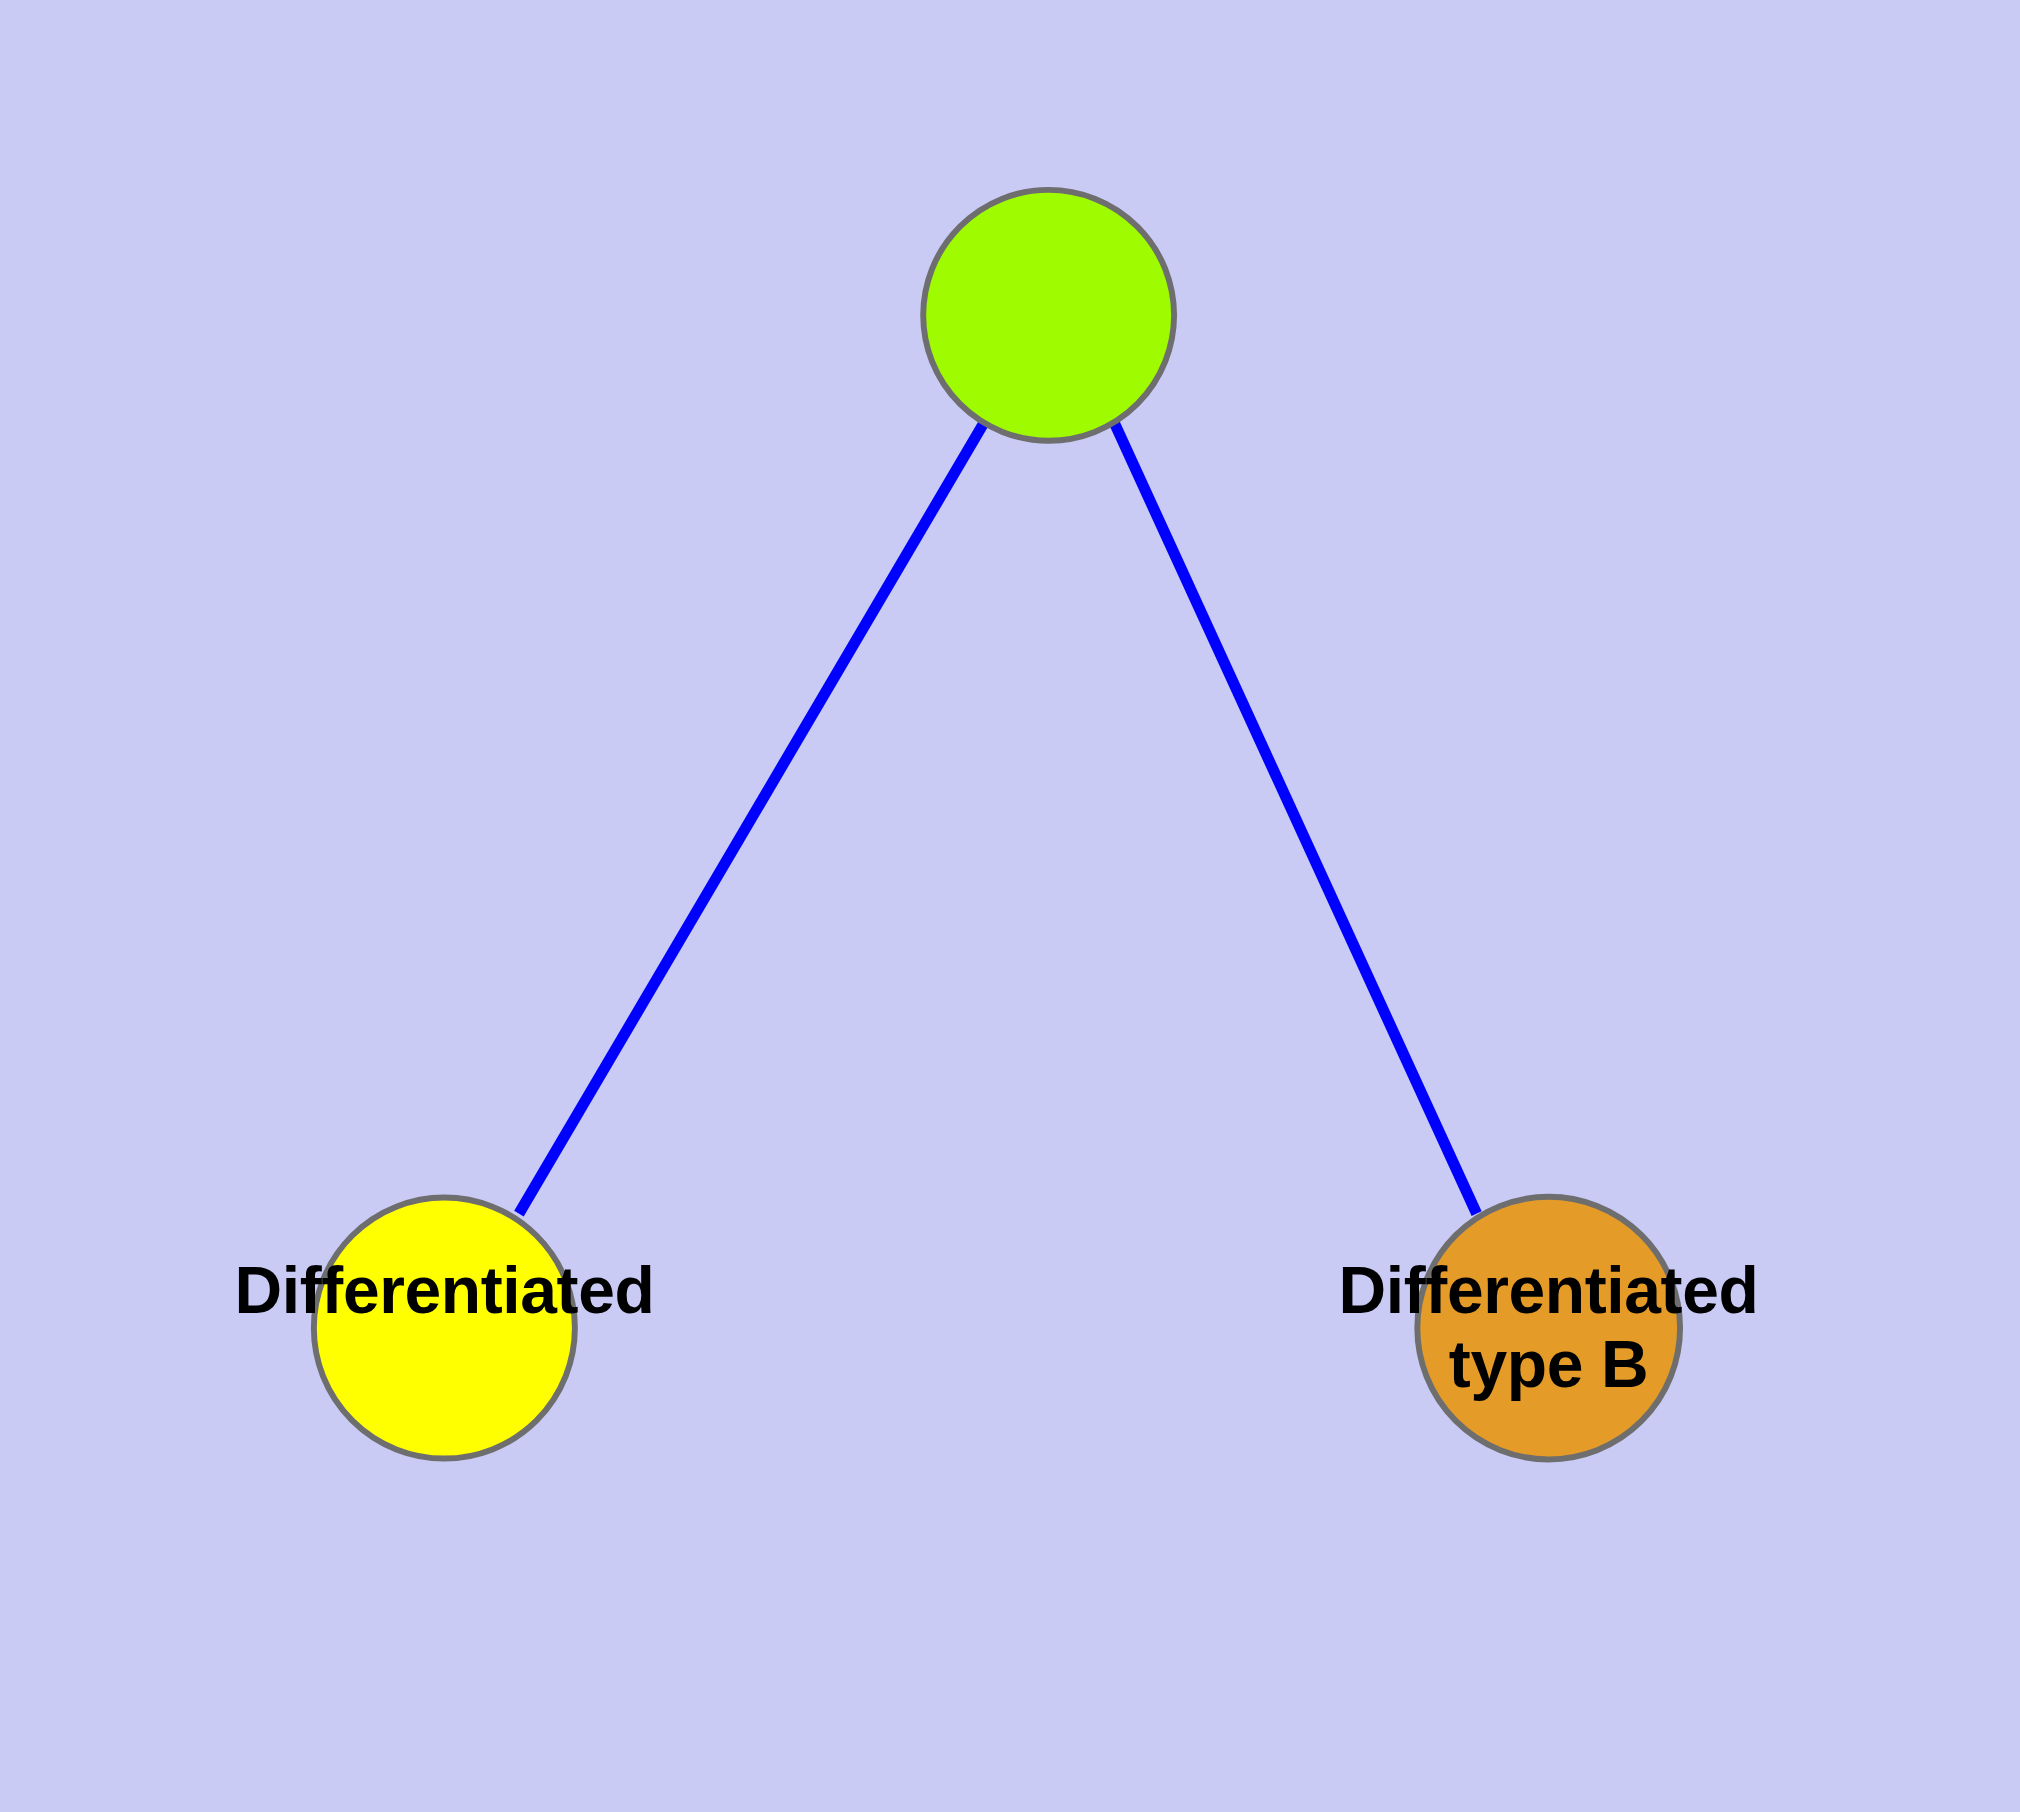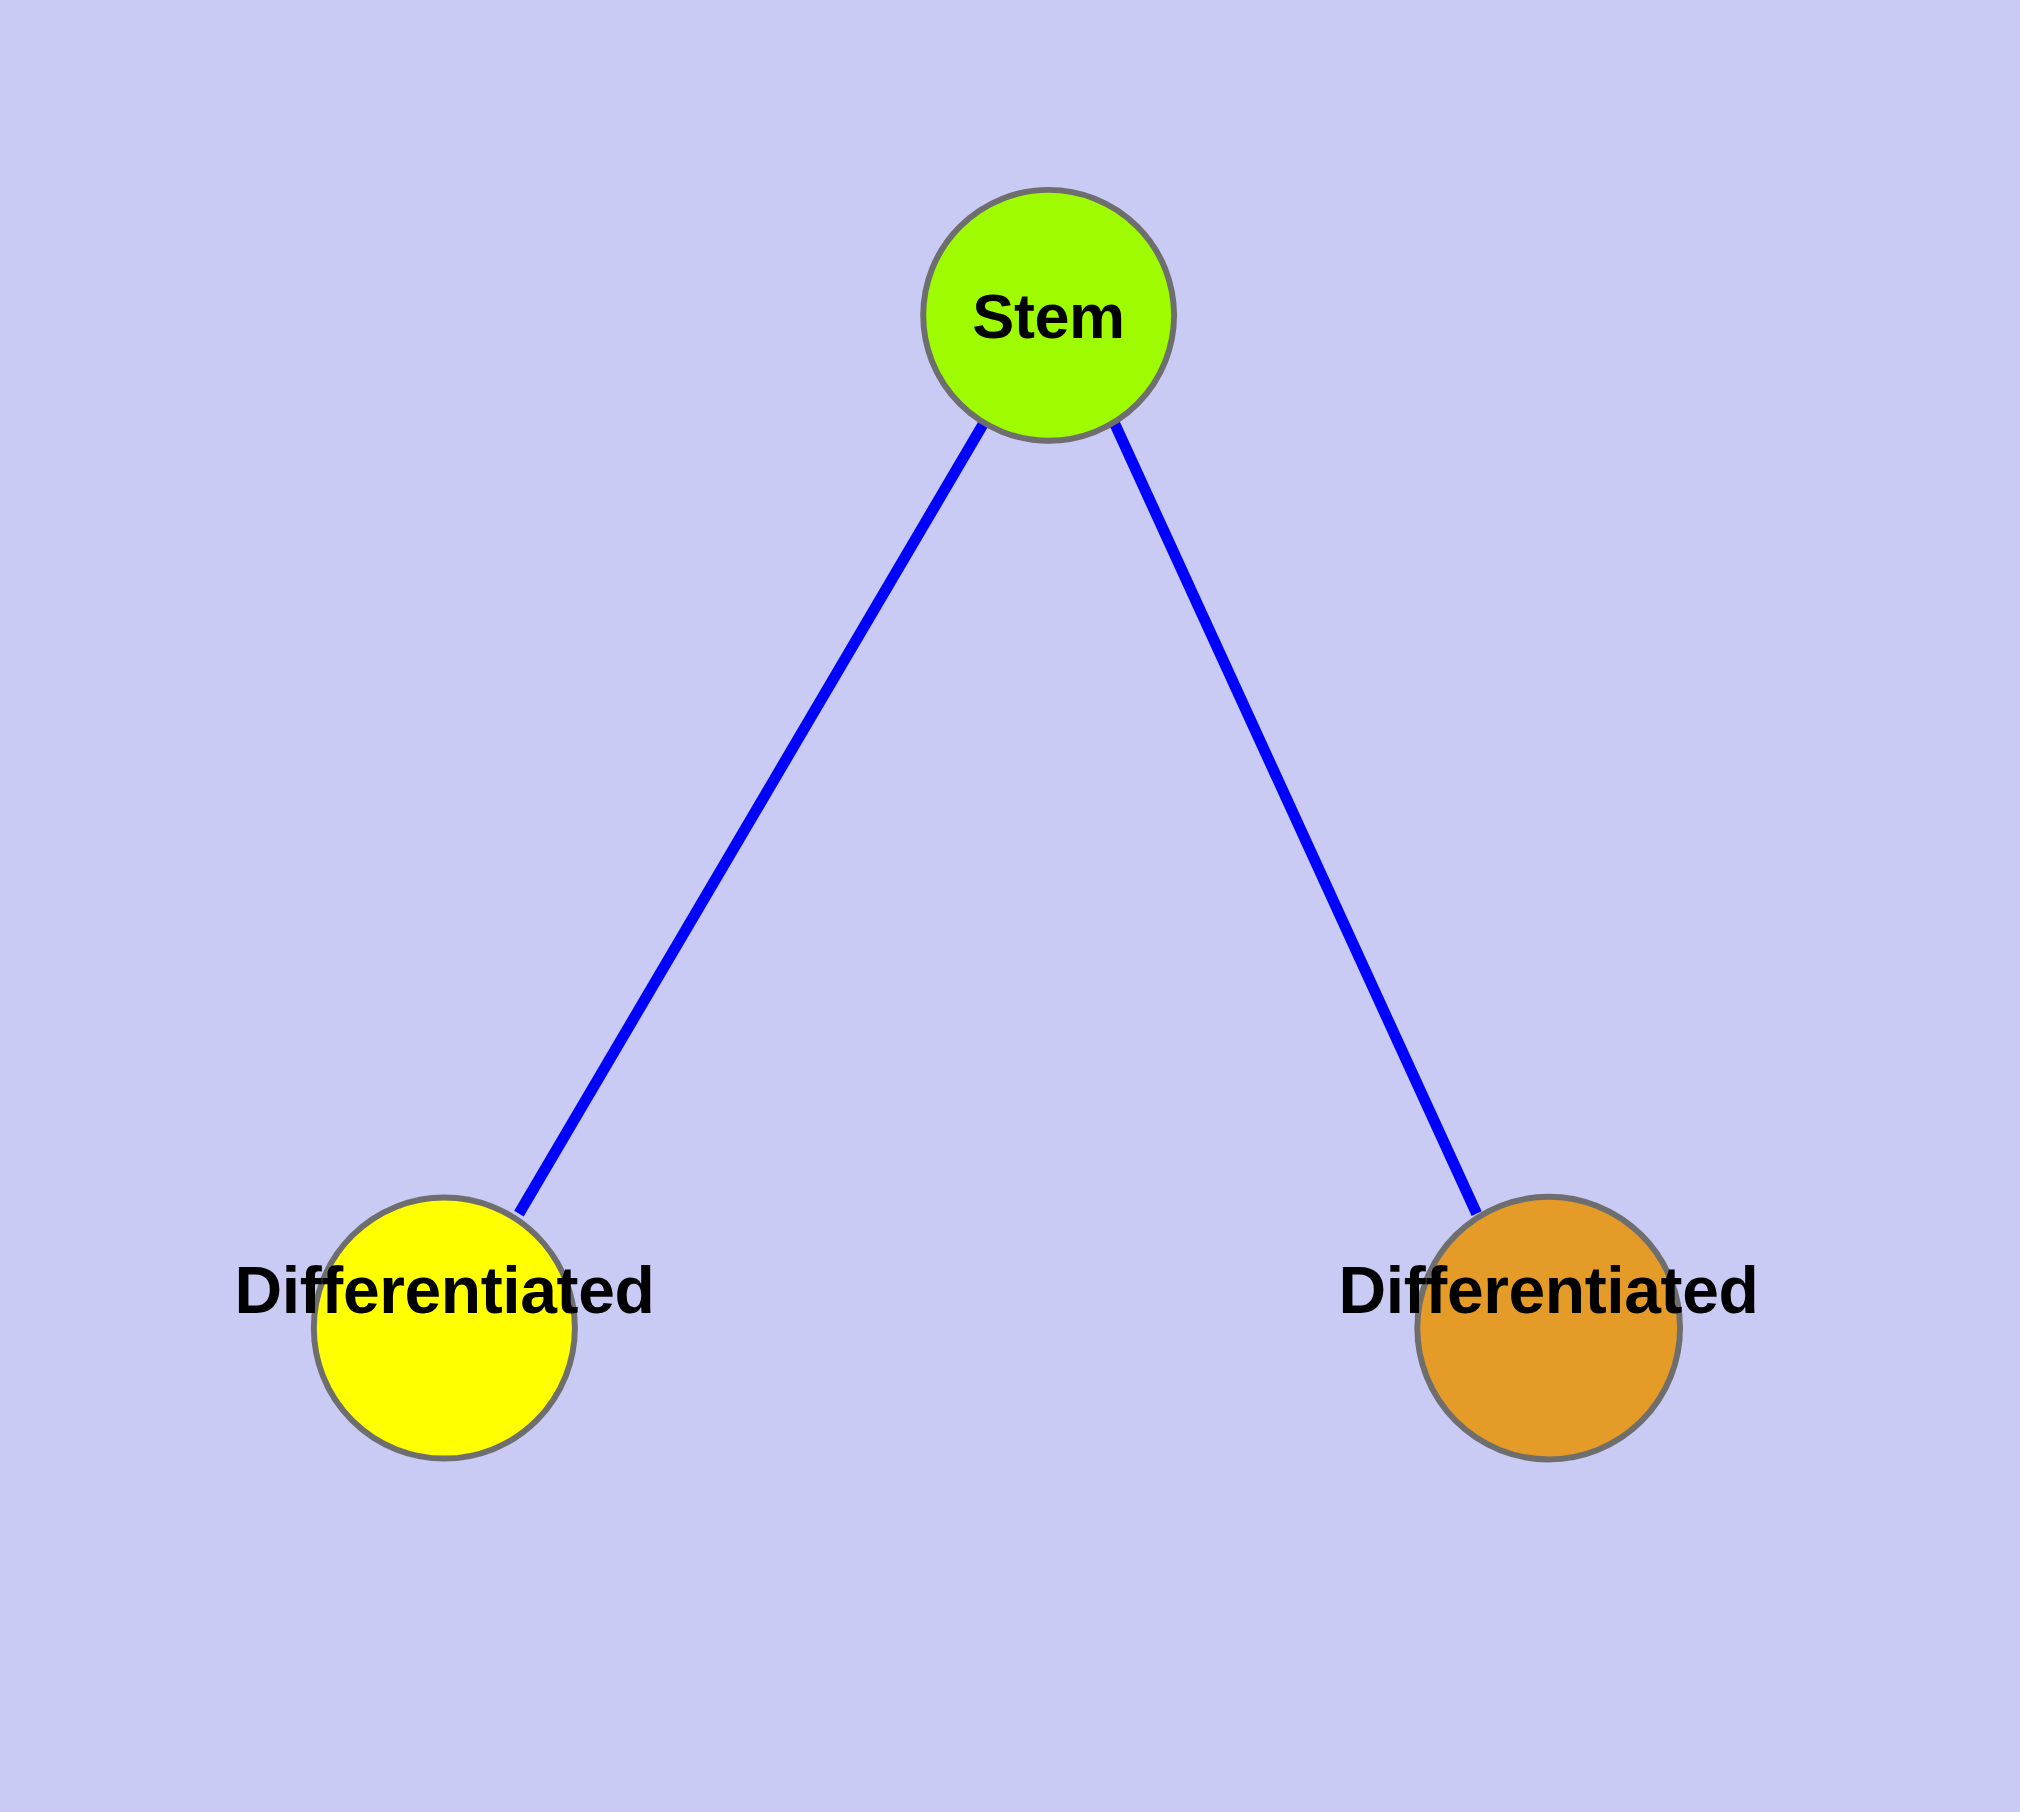--- a/index.html
+++ b/index.html
@@ -69,26 +69,24 @@
         <line x1="1160" y1="500" x2="612" y2="1432" stroke="#0000FF" stroke-width="13" stroke-linecap="butt"></line>
         <line x1="1315" y1="500" x2="1742" y2="1432" stroke="#0000FF" stroke-width="13" stroke-linecap="butt"></line>
       </g>
     <g id="nodes-group">
         <circle cx="1237" cy="372" r="148" fill="#9EFB00" stroke="#6E6E6E" stroke-width="7"></circle>
         <circle cx="524" cy="1567" r="154" fill="#FFFF00" stroke="#6E6E6E" stroke-width="7"></circle>
         <circle cx="1827" cy="1567" r="155" fill="#E49B28" stroke="#6E6E6E" stroke-width="7"></circle>
       </g>
   </svg>
 
-  <div class="node-label" id="label-stem">
-    <div>Stem</div>
-  </div>
 
   <div class="node-label" id="label-diffA">
     <div>Differentiated</div>
   </div>
 
   <div class="node-label" id="label-diffB">
     <div>Differentiated</div>
+    <div>type B</div>
   </div>
 
 </div>
 
 
 </body></html>

